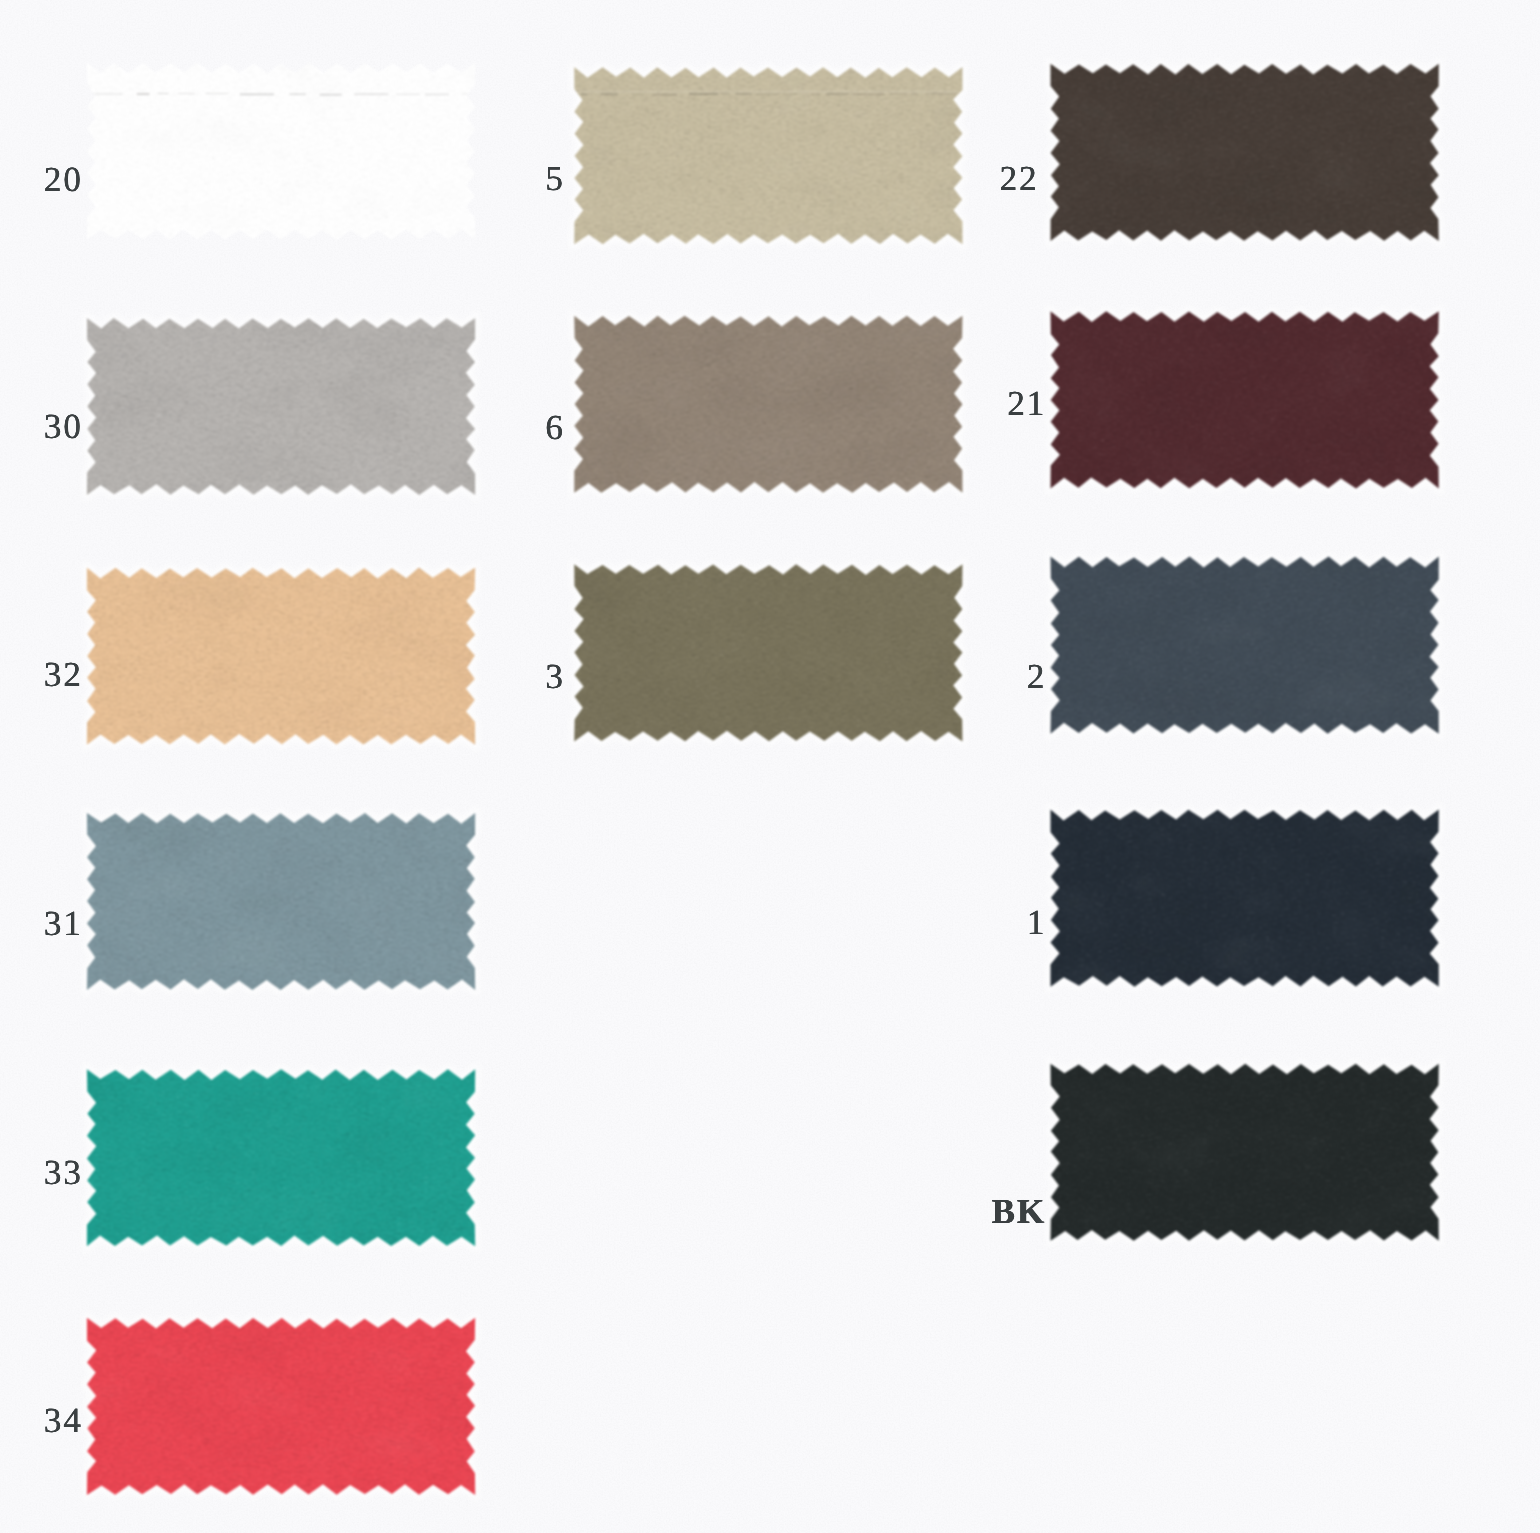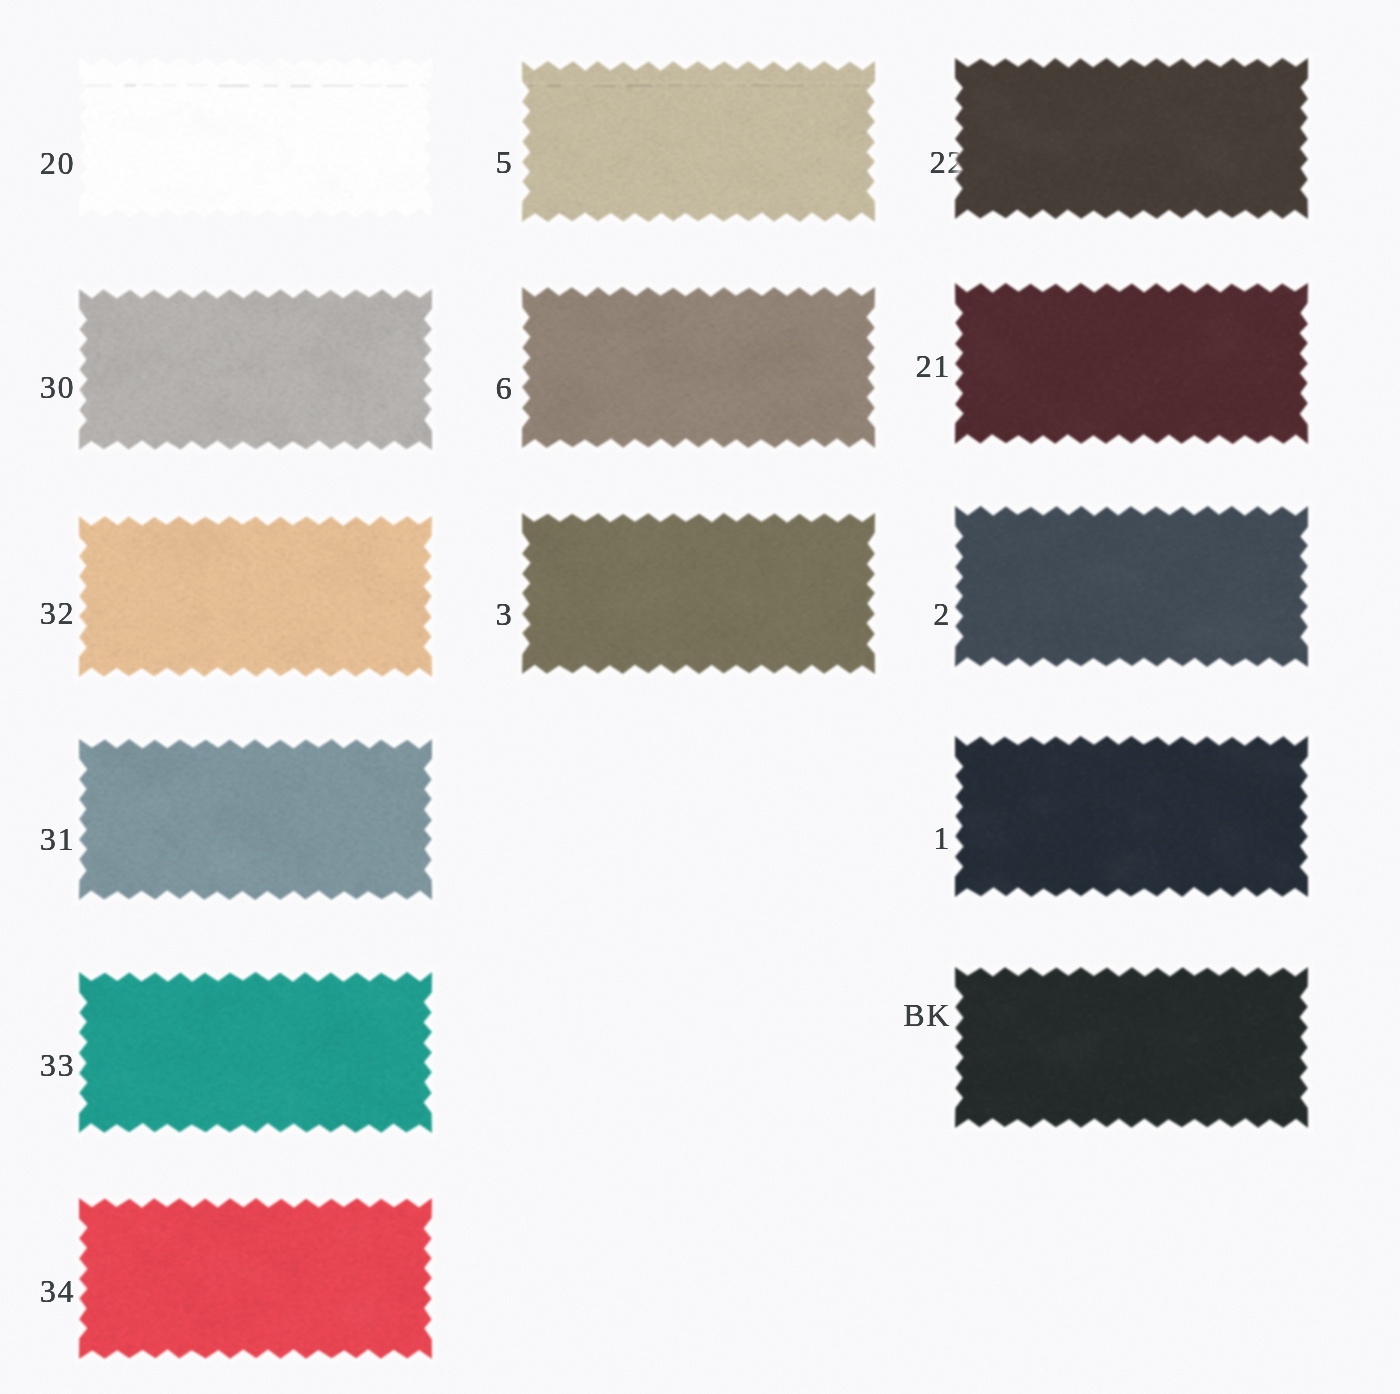--- a/index.html
+++ b/index.html
@@ -572,21 +572,21 @@
               <rect x="0" y="0" width="353" height="161" filter="url(#tex8l)" opacity="0.095"></rect>
               <rect x="0" y="0" width="353" height="161" filter="url(#tex8c)" opacity="0.075"></rect>
               <rect x="0" y="0" width="353" height="161" filter="url(#tex8m)" opacity="0.026"></rect>
               <rect x="0" y="0" width="353" height="161" filter="url(#tex8mw)" opacity="0.026"></rect>
               <rect x="0" y="0" width="353" height="161" filter="url(#tex8w)" opacity="0.082"></rect>
             </g>
           </g>
         </svg>
       </div>
     </div><div class="cell">
-      <div class="lbl" style="left: 805px; width: 160px; top: 146.3px;">22</div>
+      <div class="lbl" style="left: 784px; width: 160px; top: 146.3px;">22</div>
       <div class="swatch" style="left: 955px; top: 57.5px; width: 353px; height: 161px;">
         <svg viewBox="-8 -8 369 177" preserveAspectRatio="none" shape-rendering="geometricPrecision" style="position:absolute;left:-8px;top:-8px;width:369px;height:177px">
           <defs>
             <clipPath id="clip9">
               <polygon points="0.00,0.00 12.80,9.01 25.82,0.73 38.46,8.51 50.37,0.56 63.11,8.63 75.13,0.50 88.69,9.78 100.20,0.11 113.63,9.77 125.29,0.16 138.06,9.28 151.56,0.08 164.17,9.41 176.28,0.77 189.54,8.73 201.51,0.16 214.16,9.01 227.34,0.61 238.83,9.82 251.64,0.88 265.30,8.90 277.84,0.11 289.48,8.76 302.63,0.89 314.78,9.33 327.34,0.12 340.99,8.78 353.00,0.00 352.88,20.49 345.43,29.50 352.95,40.81 345.39,49.73 352.73,59.70 345.35,70.05 352.83,81.01 345.01,90.20 352.93,101.29 345.57,110.06 352.75,121.43 345.34,131.19 352.56,141.09 353.00,161.00 339.83,151.82 327.52,160.66 315.59,152.01 303.31,160.78 290.65,151.99 277.06,160.12 264.87,152.11 251.62,160.13 240.26,151.28 226.95,160.62 214.09,151.82 201.80,160.65 188.37,152.25 176.01,160.77 163.35,152.27 150.57,160.49 138.61,152.46 126.27,160.65 112.68,151.43 100.52,160.95 87.84,151.54 75.28,160.57 62.25,151.40 50.77,160.21 37.91,152.48 25.18,160.59 12.58,151.55 0.00,161.00 0.13,141.41 7.59,130.45 0.22,120.63 7.63,111.38 0.37,101.30 8.44,91.22 0.03,81.01 8.17,70.08 0.06,60.78 7.59,49.65 0.19,40.94 7.88,29.70 0.05,20.23"></polygon>
             </clipPath>
             <filter id="tex9" x="0%" y="0%" width="100%" height="100%" color-interpolation-filters="sRGB">
               <feTurbulence type="fractalNoise" baseFrequency="0.16 1.45" numOctaves="2" seed="122"></feTurbulence>
               <feColorMatrix type="matrix" values="0 0 0 0 0  0 0 0 0 0  0 0 0 0 0  1.05 1.05 1.05 0 -1.45"></feColorMatrix>
             </filter>
@@ -792,21 +792,21 @@
               <rect x="0" y="0" width="353" height="161" filter="url(#tex12l)" opacity="0.095"></rect>
               <rect x="0" y="0" width="353" height="161" filter="url(#tex12c)" opacity="0.075"></rect>
               <rect x="0" y="0" width="353" height="161" filter="url(#tex12m)" opacity="0.026"></rect>
               <rect x="0" y="0" width="353" height="161" filter="url(#tex12mw)" opacity="0.026"></rect>
               <rect x="0" y="0" width="353" height="161" filter="url(#tex12w)" opacity="0.082"></rect>
             </g>
           </g>
         </svg>
       </div>
     </div><div class="cell">
-      <div class="lbl" style="left: 791px; width: 160px; top: 999px;">BK</div>
+      <div class="lbl" style="left: 791px; width: 160px; top: 1085px; font-weight: bold;">BK</div>
       <div class="swatch" style="left: 955px; top: 966.5px; width: 353px; height: 161px;">
         <svg viewBox="-8 -8 369 177" preserveAspectRatio="none" shape-rendering="geometricPrecision" style="position:absolute;left:-8px;top:-8px;width:369px;height:177px">
           <defs>
             <clipPath id="clip13">
               <polygon points="0.00,0.00 12.67,8.74 25.72,0.79 37.94,9.46 50.00,0.34 63.31,8.98 75.18,0.49 87.90,9.21 101.41,0.54 113.32,8.67 125.92,0.21 138.86,9.11 152.06,0.41 163.99,9.52 177.03,0.15 189.79,9.38 202.25,0.82 214.91,9.61 227.68,0.18 239.35,8.79 252.46,0.86 264.36,8.73 277.56,0.06 289.89,9.58 303.12,0.61 314.53,9.36 328.30,0.87 340.31,9.54 353.00,0.00 352.68,19.57 345.03,29.95 352.73,39.70 344.63,50.32 352.88,60.58 345.51,70.06 352.56,80.57 345.20,90.38 352.64,100.67 344.78,110.09 352.85,121.41 345.38,130.61 352.78,140.90 353.00,161.00 341.11,151.63 328.32,160.80 314.85,152.19 303.13,160.70 290.54,151.37 276.81,160.22 264.60,152.02 252.23,160.20 239.62,152.00 226.83,160.17 213.54,152.35 202.16,160.58 189.43,151.49 176.45,160.80 163.93,151.58 151.70,160.15 139.42,151.52 125.87,160.87 114.25,151.97 100.79,160.32 88.71,151.81 75.72,160.86 62.61,152.19 49.71,160.11 37.58,151.28 24.63,160.19 13.40,152.11 0.00,161.00 0.35,141.12 8.02,130.74 0.37,121.33 7.68,110.74 0.34,100.87 8.44,90.16 0.23,79.82 7.87,70.52 0.30,61.06 8.37,50.87 0.36,39.94 8.41,29.86 0.21,19.64"></polygon>
             </clipPath>
             <filter id="tex13" x="0%" y="0%" width="100%" height="100%" color-interpolation-filters="sRGB">
               <feTurbulence type="fractalNoise" baseFrequency="0.16 1.45" numOctaves="2" seed="174"></feTurbulence>
               <feColorMatrix type="matrix" values="0 0 0 0 0  0 0 0 0 0  0 0 0 0 0  1.05 1.05 1.05 0 -1.45"></feColorMatrix>
             </filter>

